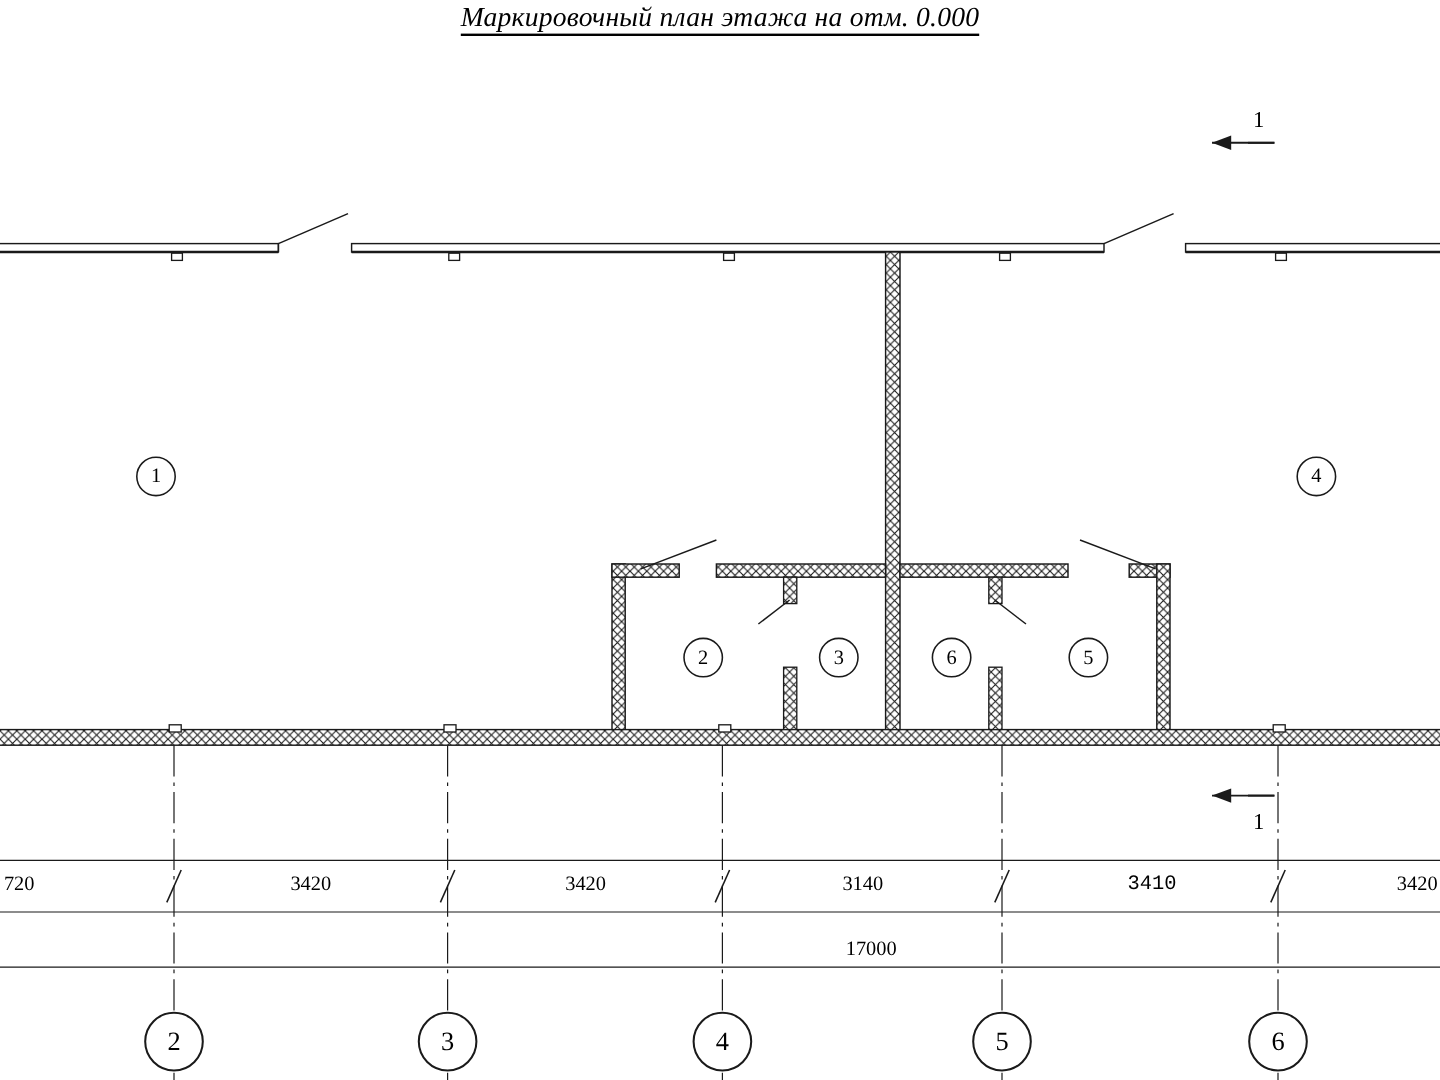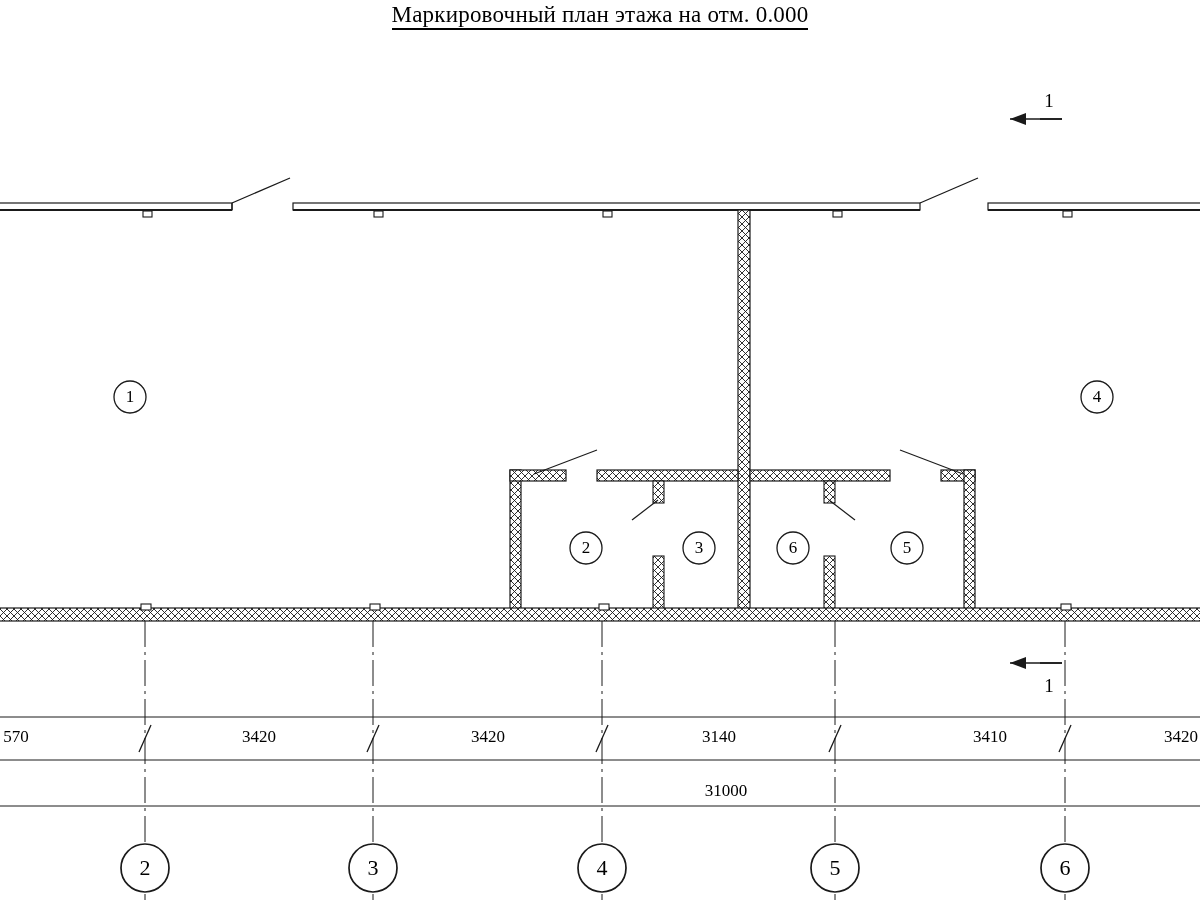--- a/index.html
+++ b/index.html
@@ -24,20 +24,21 @@
     top: 0;
     width: 1200px;
     height: 900px;
   }
   .title {
     position: absolute;
     left: 0;
     top: 2px;
     width: 1200px;
     text-align: center;
+    font-style: italic;
     font-size: 23px;
     font-family: "Liberation Serif", serif;
     letter-spacing: 0.2px;
   }
   .title span {
     border-bottom: 2px solid #000;
     padding-bottom: 1px;
   }
   .lbl {
     position: absolute;
@@ -187,28 +188,28 @@
   <div class="lbl sec-num ctr" style="left:1049px; top:101px;">1</div>
   <div class="lbl sec-num ctr" style="left:1049px; top:686px;">1</div>
 
   <div class="lbl room-num ctr" style="left:130px; top:397px;">1</div>
   <div class="lbl room-num ctr" style="left:1097px; top:397px;">4</div>
   <div class="lbl room-num ctr" style="left:586px; top:548px;">2</div>
   <div class="lbl room-num ctr" style="left:699px; top:548px;">3</div>
   <div class="lbl room-num ctr" style="left:793px; top:548px;">6</div>
   <div class="lbl room-num ctr" style="left:907px; top:548px;">5</div>
 
-  <div class="lbl dim-lbl ctr" style="left:16px; top:737px;">570</div>
+  <div class="lbl dim-lbl ctr" style="left:16px; top:737px;">720</div>
   <div class="lbl dim-lbl ctr" style="left:259px; top:737px;">3420</div>
   <div class="lbl dim-lbl ctr" style="left:488px; top:737px;">3420</div>
   <div class="lbl dim-lbl ctr" style="left:719px; top:737px;">3140</div>
-  <div class="lbl dim-lbl ctr" style="left:990px; top:737px;">3410</div>
+  <div class="lbl dim-lbl ctr" style="left:960px; top:737px;font-family:Liberation Mono, monospace;">3410</div>
   <div class="lbl dim-lbl ctr" style="left:1181px; top:737px;">3420</div>
 
-  <div class="lbl dim-lbl ctr" style="left:726px; top:791px;">31000</div>
+  <div class="lbl dim-lbl ctr" style="left:726px; top:791px;">17000</div>
 
   <div class="lbl axis-num ctr" style="left:145px; top:868px;">2</div>
   <div class="lbl axis-num ctr" style="left:373px; top:868px;">3</div>
   <div class="lbl axis-num ctr" style="left:602px; top:868px;">4</div>
   <div class="lbl axis-num ctr" style="left:835px; top:868px;">5</div>
   <div class="lbl axis-num ctr" style="left:1065px; top:868px;">6</div>
 
 </div>
 
 </body></html>

